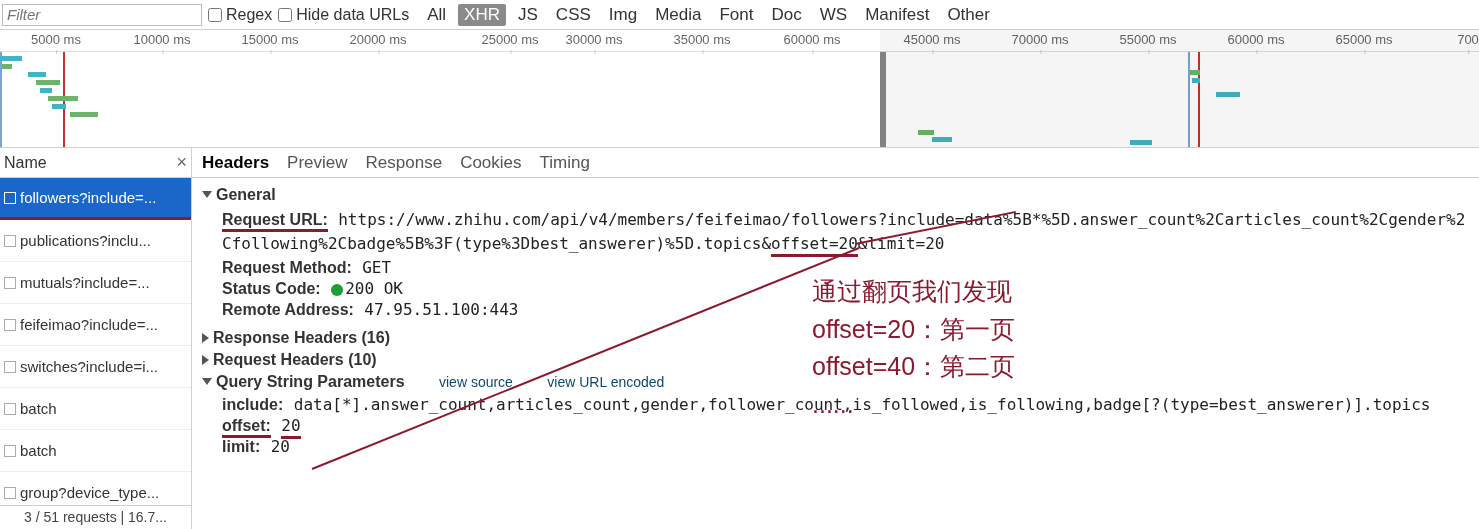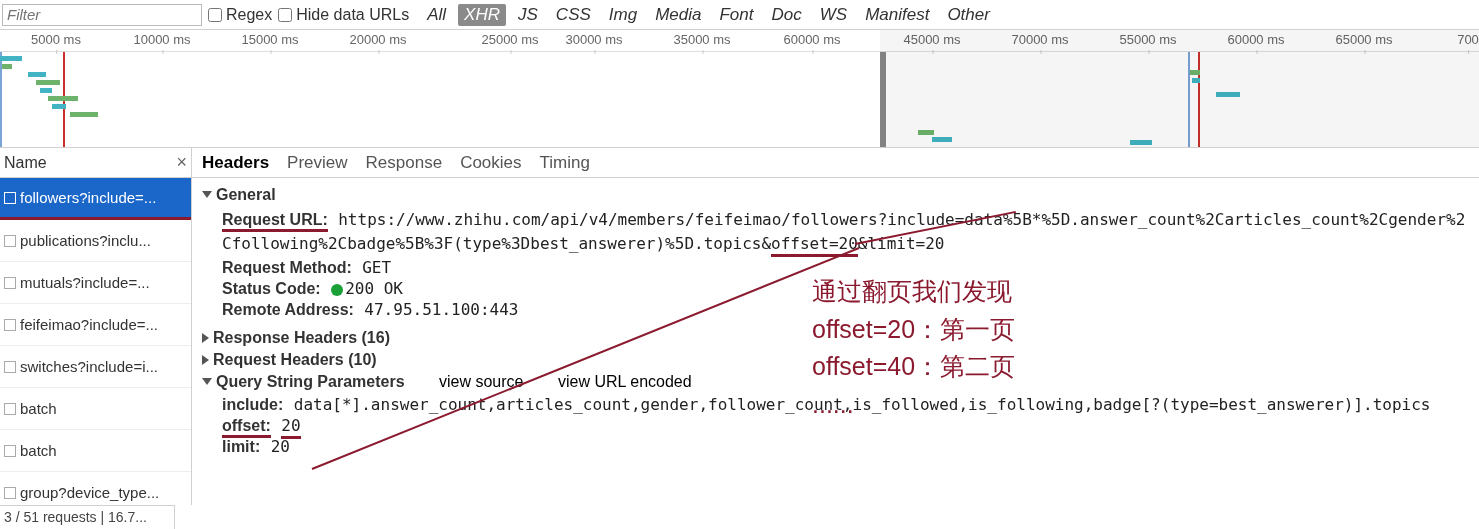--- a/index.html
+++ b/index.html
@@ -39,21 +39,20 @@
     color: #333;
   }
   .chk input { width: 14px; height: 14px; }
   .types { display: flex; align-items: center; gap: 6px; margin-left: 6px; }
   .type-btn {
     padding: 1px 6px;
     font-size: 17px;
     color: #333;
     cursor: pointer;
     border-radius: 2px;
-    font-style: italic;
   }
   .type-btn.active {
     background: #8a8a8a;
     color: #fff;
   }
   
   .timeline {
     height: 118px;
     border-bottom: 1px solid #d0d0d0;
     position: relative;
@@ -209,24 +208,24 @@
   }
   .status-dot {
     display: inline-block;
     width: 12px; height: 12px;
     background: #1aa037;
     border-radius: 50%;
     margin-right: 2px;
     vertical-align: middle;
   }
   .view-link {
-    color: #000000;
+    color: #0c4a6e;
     font-weight: 400;
     margin-left: 30px;
-    font-size: 16px;
+    font-size: 14px;
     margin-top: 9px;
   }
   
   .anno-line {
     position: absolute;
     background: #8b1a2f;
     height: 2px;
     transform-origin: left center;
   }
   .anno-text {
@@ -235,29 +234,30 @@
     font-size: 25px;
     line-height: 1.5;
     font-family: "Microsoft YaHei","Segoe UI",sans-serif;
   }
   .anno-text div { white-space: nowrap; }
   
   .status-bar {
     position: absolute;
     bottom: 0; left: 0;
     height: 24px;
-    width: 175px;
+    width: 192px;
     border-top: 1px solid #d0d0d0;
     border-right: 1px solid #d0d0d0;
     font-size: 14px;
     color: #444;
     padding: 3px 4px;
     white-space: nowrap;
     overflow: hidden;
     background: #fff;
+    text-align: center;
   }
 </style>
 </head>
 <body>
 
 <div class="filter-bar">
   <input class="filter-input" placeholder="Filter" style="">
   <label class="chk">
     <input type="checkbox" style="">
     <span>Regex</span>

